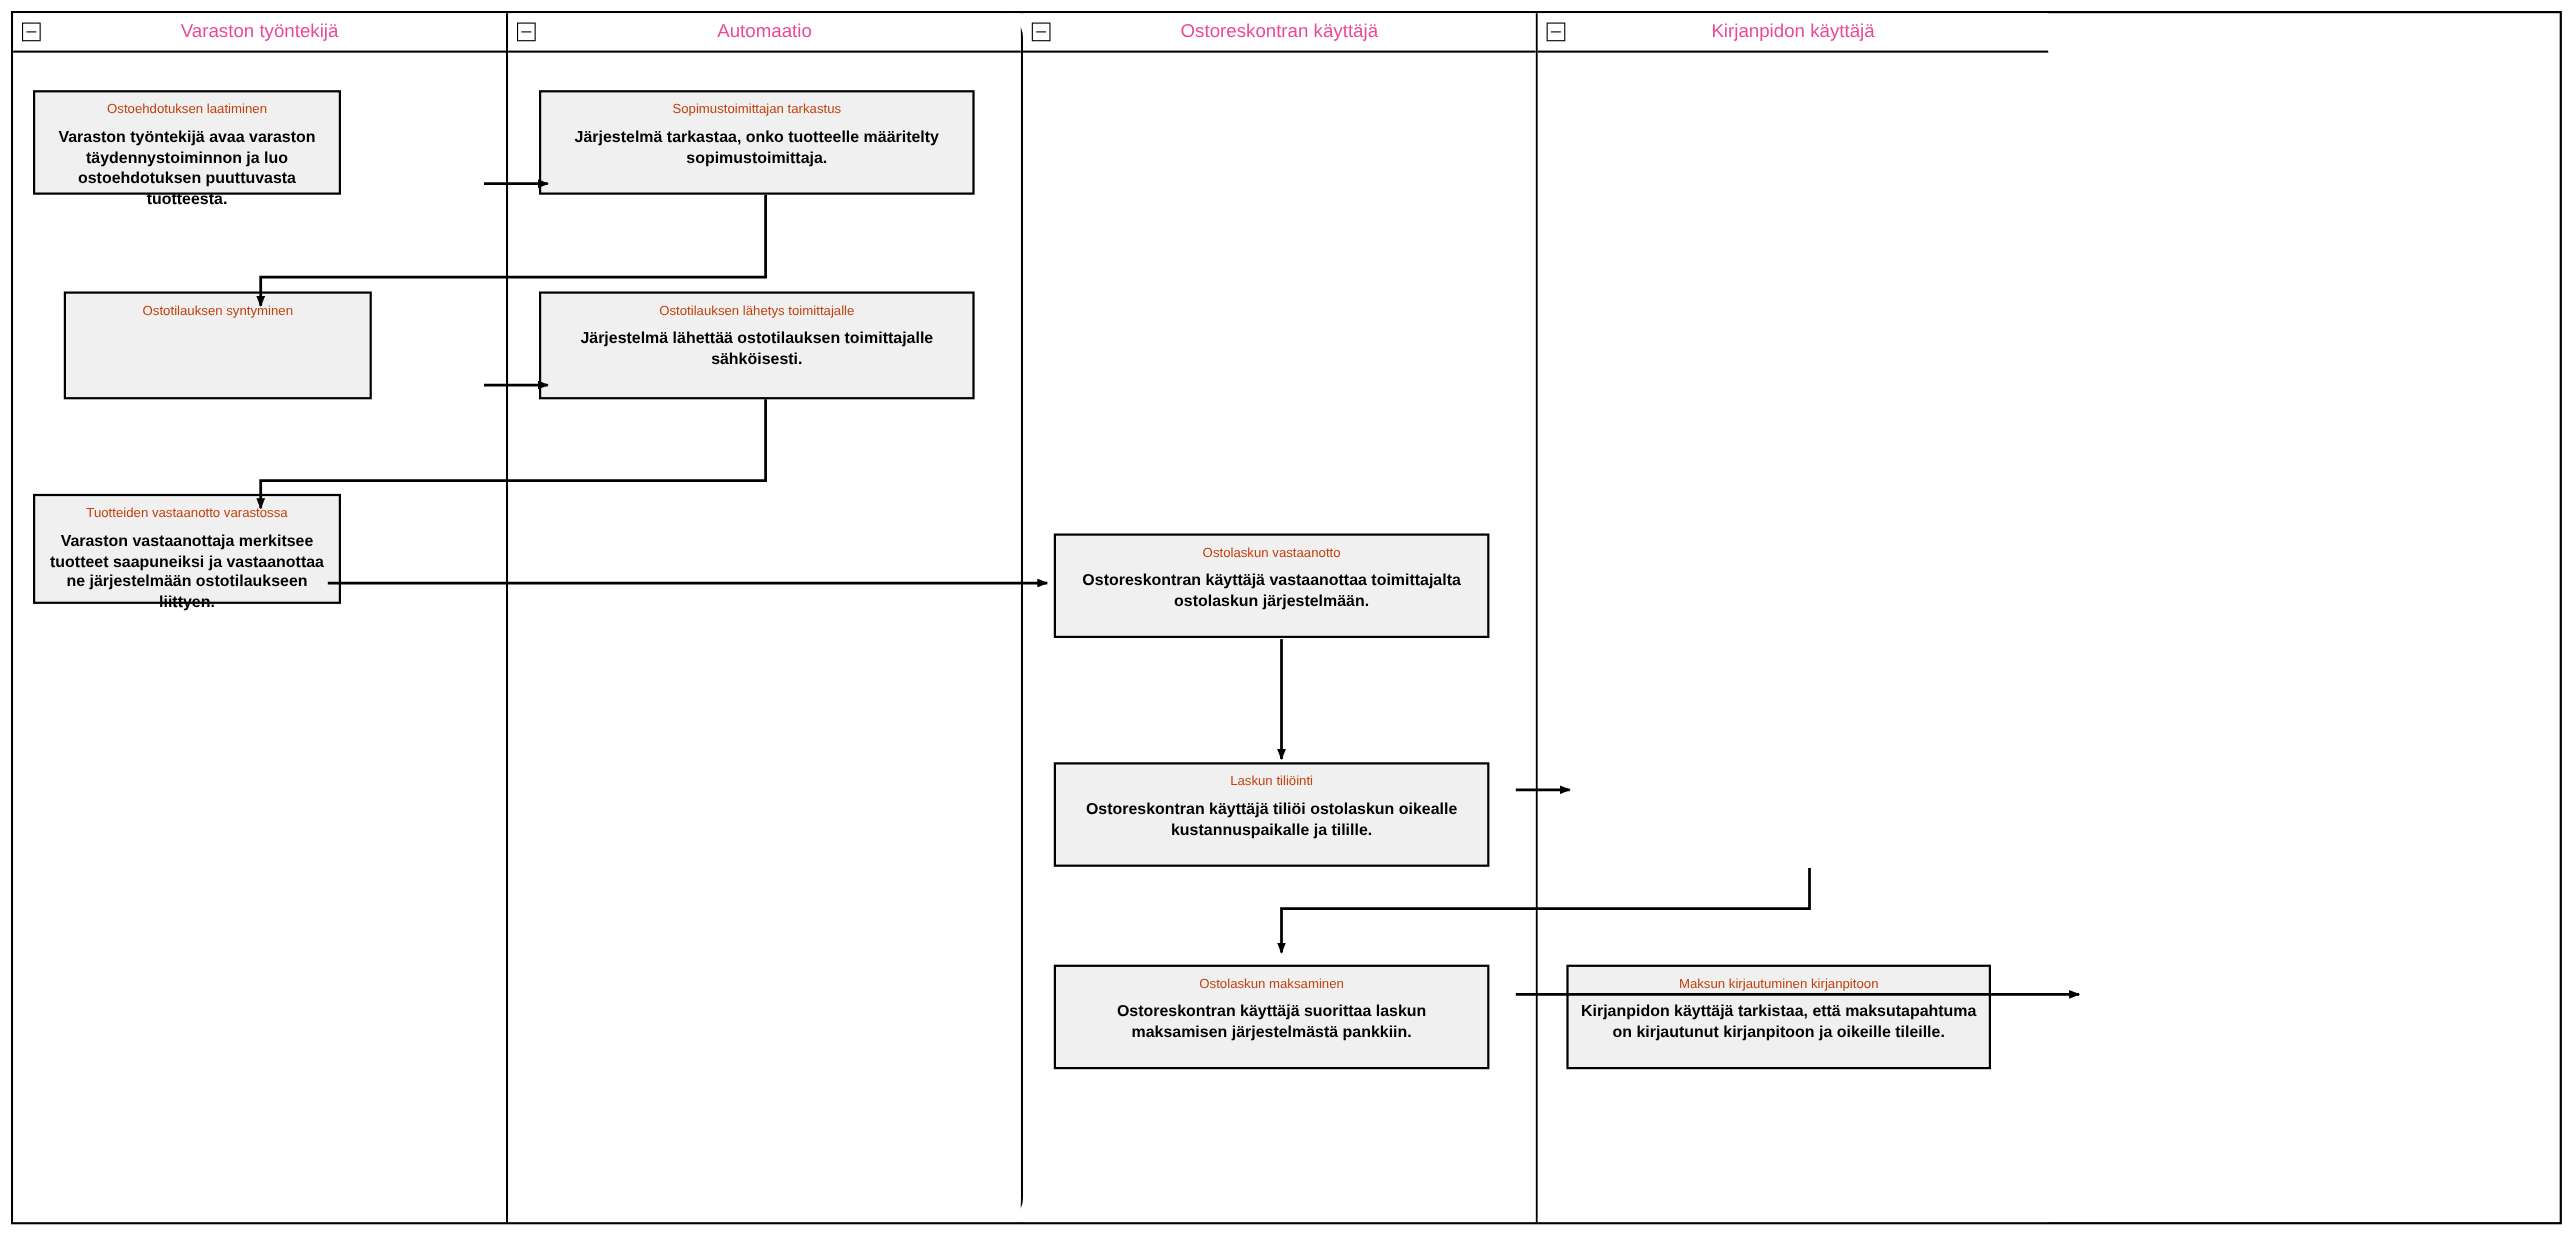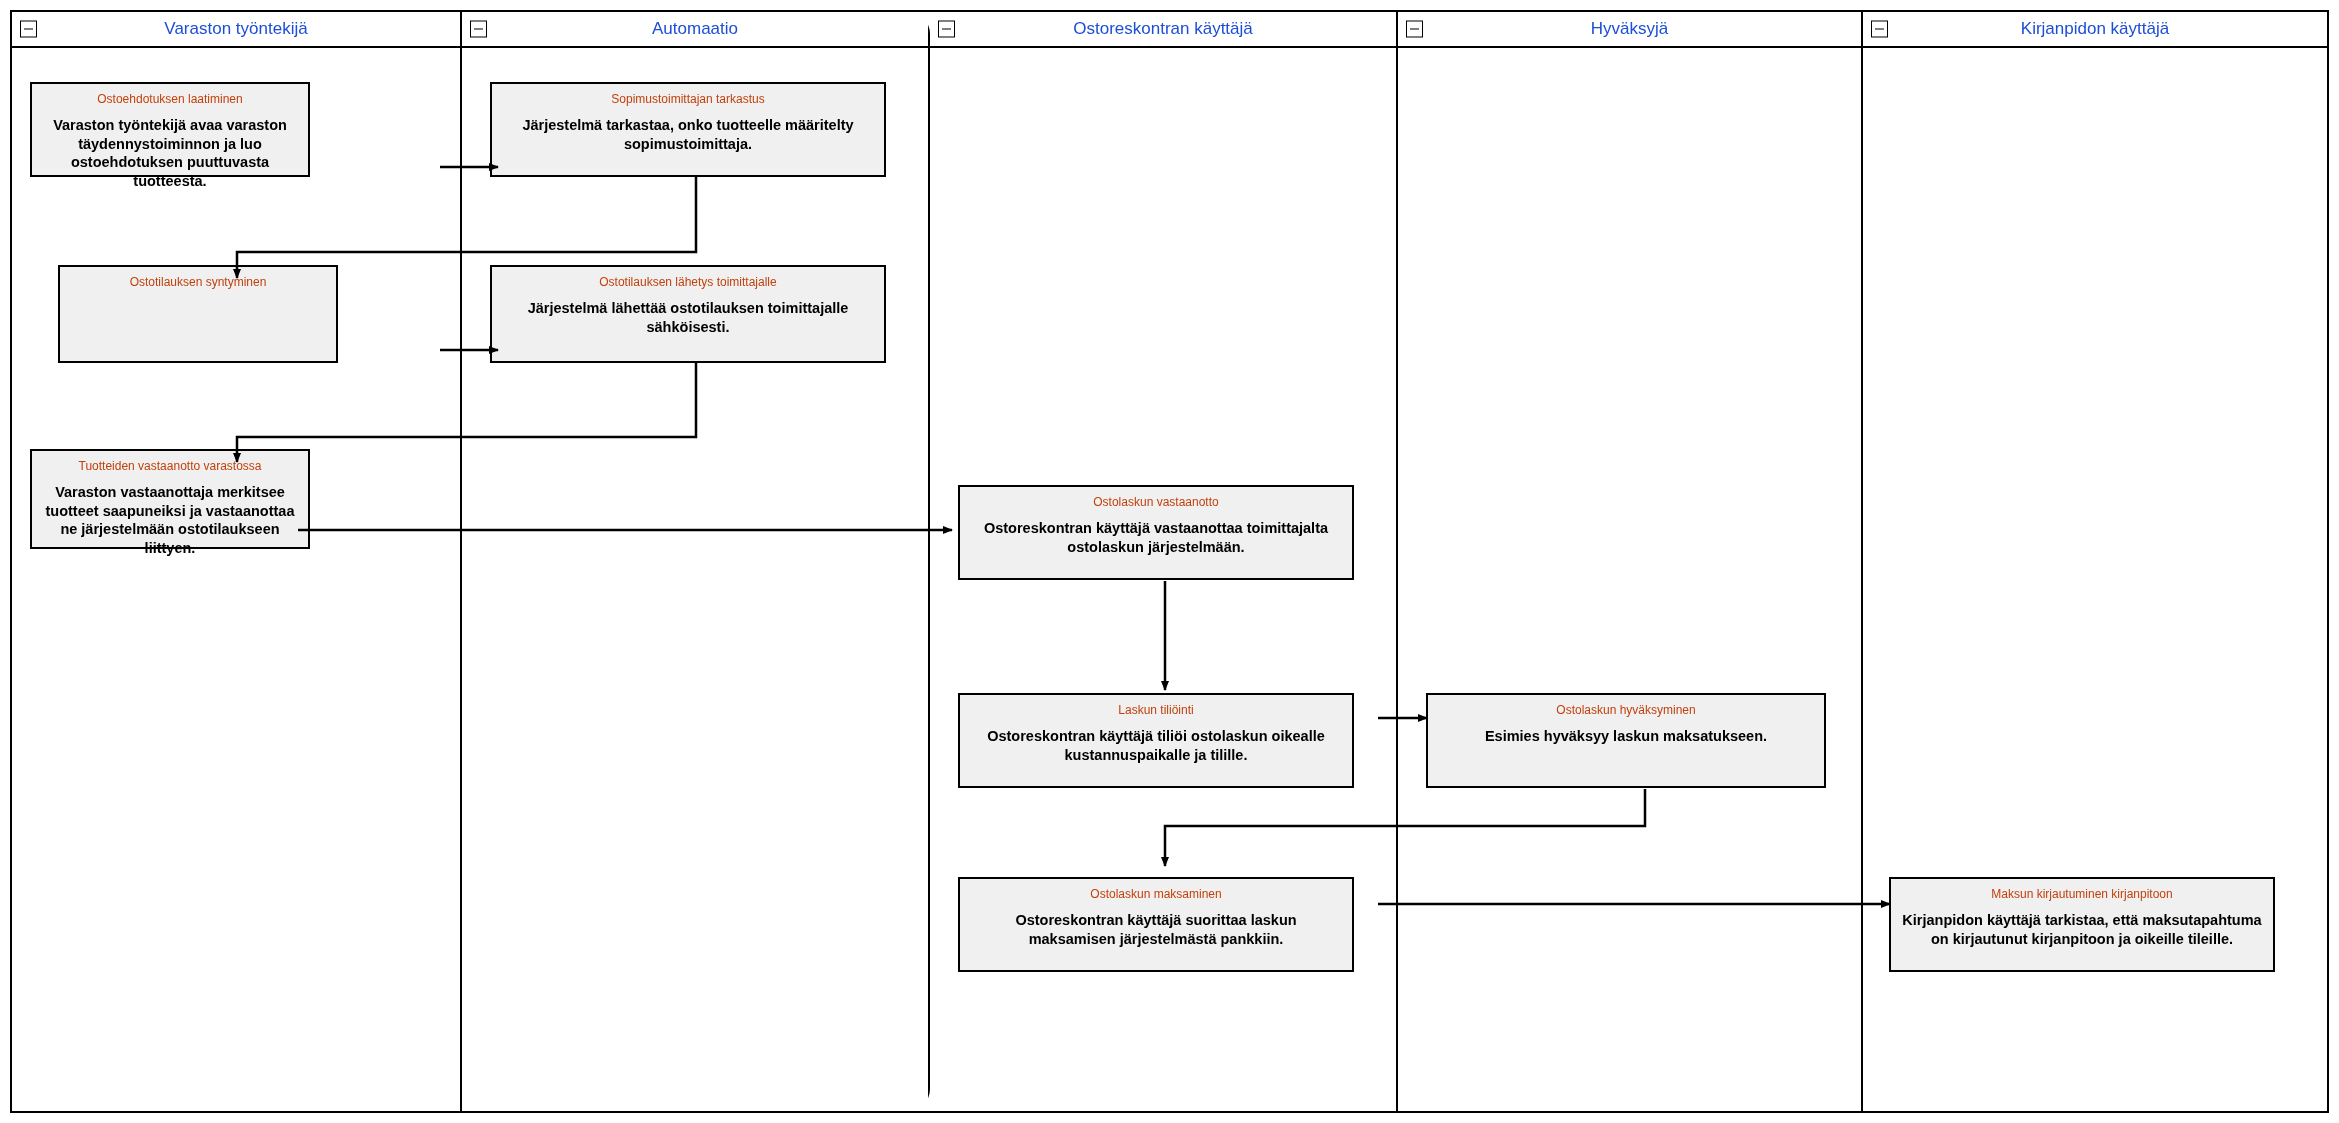--- a/index.html
+++ b/index.html
@@ -45,21 +45,21 @@
     min-height: 36px;
     border-bottom: 2px solid #000000;
     background: #ffffff;
     display: flex;
     align-items: center;
     justify-content: center;
     box-sizing: border-box;
   }
   .lane-title {
     font-size: 17px;
-    color: #1d4ed8;
+    color: #ec4899;
     text-align: left;
     line-height: 1.1;
   }
   .collapse-box {
     position: absolute;
     left: 8px;
     top: 50%;
     transform: translateY(-50%);
     width: 17px;
     height: 17px;
@@ -188,34 +188,20 @@
         </div>
 
         <div class="node" style="left:28px; top:645px; width:396px; height:95px;">
           <div class="node-title">Laskun tiliöinti</div>
           <div class="node-desc">Ostoreskontran käyttäjä tiliöi ostolaskun oikealle kustannuspaikalle ja tilille.</div>
         </div>
 
       </div>
     </div>
 
-    <div class="lane" style="width:465px;">
-      <div class="lane-header">
-        <span class="collapse-box"></span>
-        <span class="lane-title">Hyväksyjä</span>
-      </div>
-      <div class="lane-body">
-
-        <div class="node" style="left:28px; top:645px; width:400px; height:95px;">
-          <div class="node-title">Ostolaskun hyväksyminen</div>
-          <div class="node-desc">Esimies hyväksyy laskun maksatukseen.</div>
-        </div>
-
-      </div>
-    </div>
 
     <div class="lane" style="width:464px;">
       <div class="lane-header">
         <span class="collapse-box"></span>
         <span class="lane-title">Kirjanpidon käyttäjä</span>
       </div>
       <div class="lane-body">
 
         <div class="node" style="left:26px; top:829px; width:386px; height:95px;">
           <div class="node-title">Maksun kirjautuminen kirjanpitoon</div>

